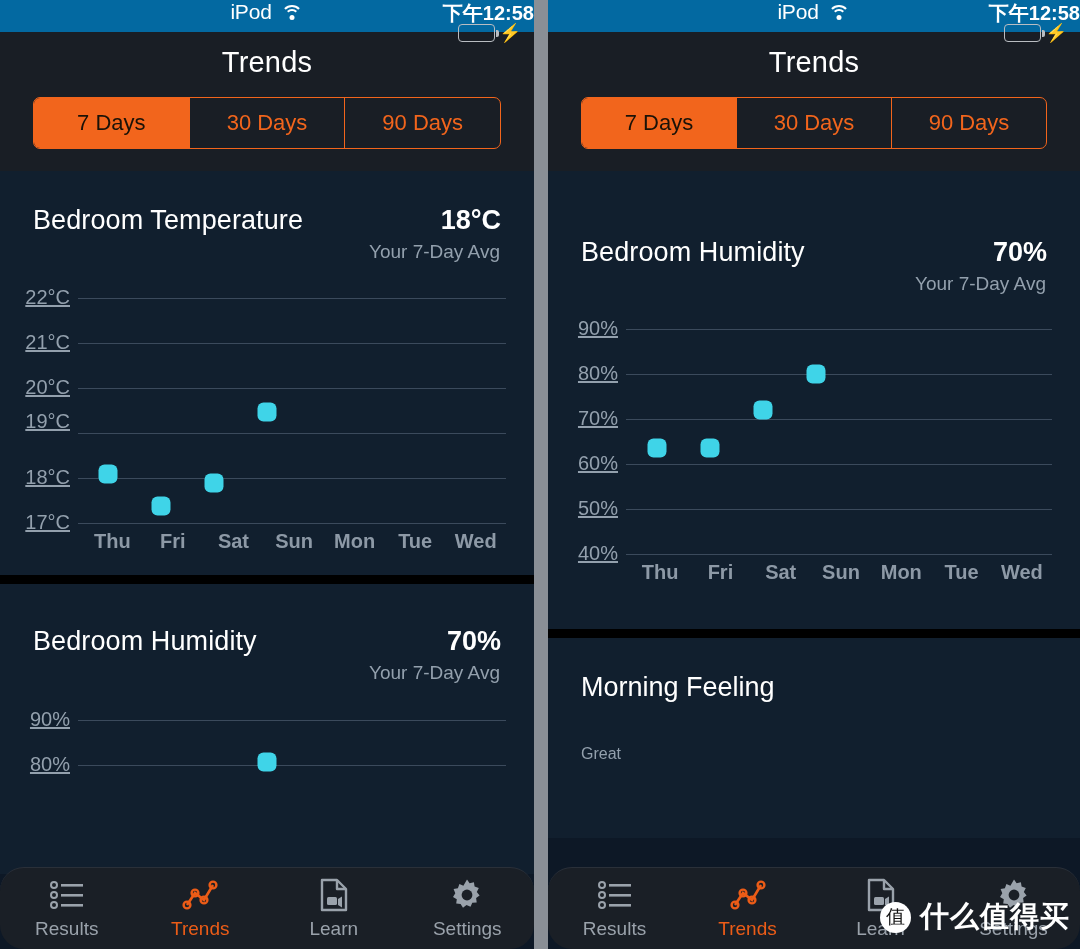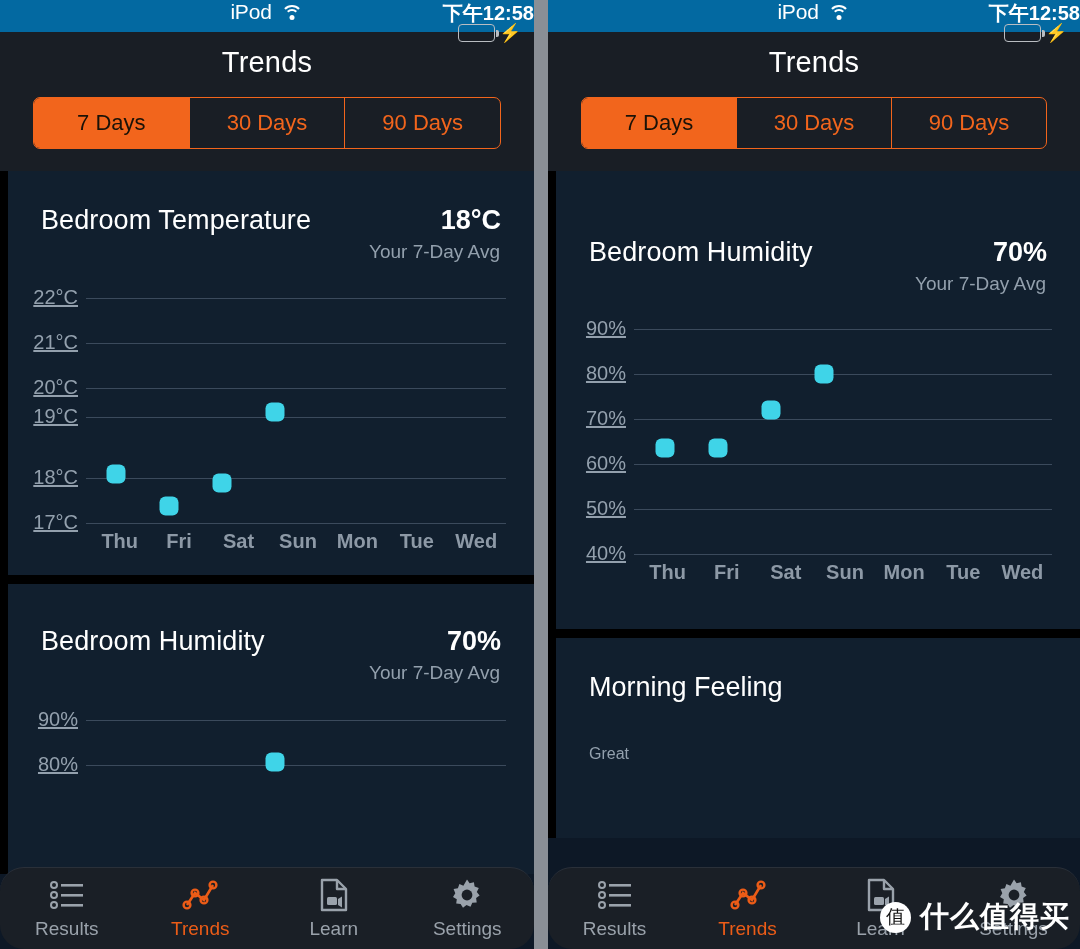--- a/index.html
+++ b/index.html
@@ -67,21 +67,21 @@
   .seg-item {
     flex:1; display:flex; align-items:center; justify-content:center;
     font-size:22px; color:#f2651c; background:transparent;
     border-right:1.6px solid #f2651c; cursor:pointer;
   }
   .seg-item:last-child{ border-right:none; }
   .seg-item.active{ background:#f2651c; color:#1a1208; }
 
   
   .content{ background:#000000; }
-  .card{ background:#111f2e; padding:0; position:relative;margin-left:8px; }
+  .card{ background:#111f2e; padding:0; position:relative; }
   .card + .card{ margin-top:9px; }
 
   .card-head{ padding:34px 33px 0 33px; position:relative; }
   .card-title{
     color:#ffffff; font-size:27px; display:inline-block;
     vertical-align:top; letter-spacing:.1px;
   }
   .card-val{
     color:#ffffff; font-size:27px; font-weight:bold;
     position:absolute; right:33px; top:34px;
@@ -194,21 +194,21 @@
                 <div class="gline"></div>
               </div>
             <div class="grow" style="top:58px;">
               <div class="gtick">21°C</div>
                 <div class="gline"></div>
               </div>
             <div class="grow" style="top:103px;">
               <div class="gtick">20°C</div>
                 <div class="gline"></div>
               </div>
-            <div class="grow" style="top:132px;">
+            <div class="grow" style="top:148px;align-items:flex-end;">
               <div class="gtick">19°C</div>
                 <div class="gline"></div>
               </div>
             <div class="grow" style="top:193px;">
               <div class="gtick">18°C</div>
                 <div class="gline"></div>
               </div>
             <div class="grow" style="top:238px;">
               <div class="gtick">17°C</div>
                 <div class="gline"></div>

